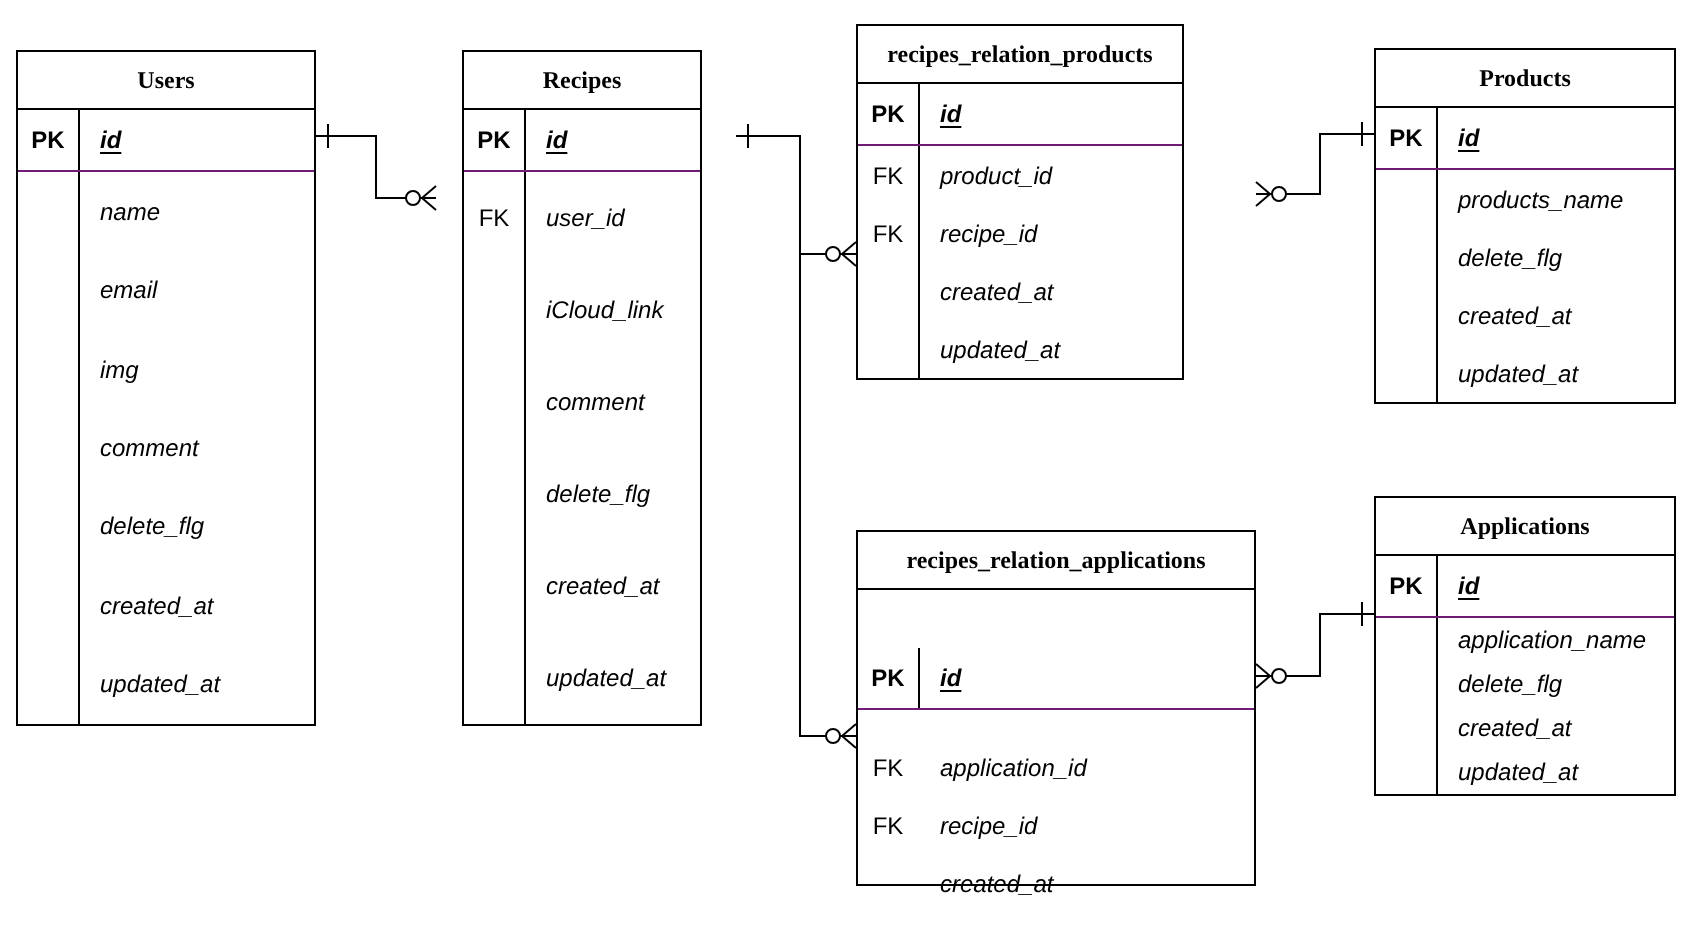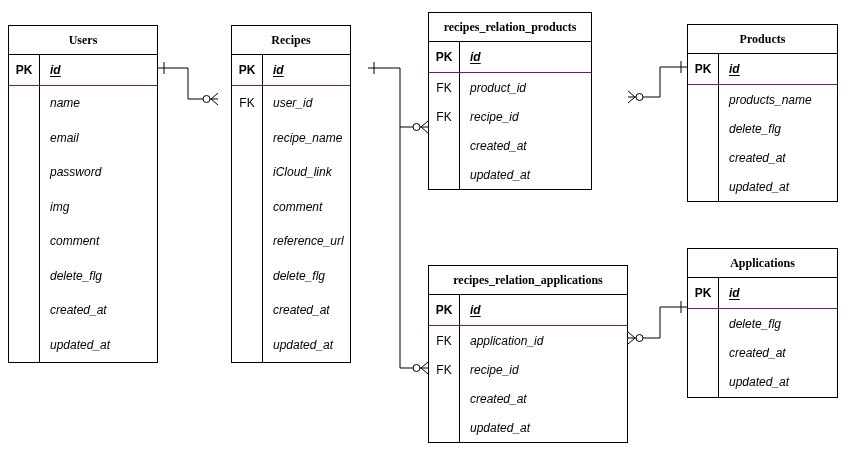--- a/index.html
+++ b/index.html
@@ -45,24 +45,20 @@
       <div class="er-row">
         <div class="key-cell"></div>
         <div class="name-cell">name</div>
       </div>
       <div class="er-row">
         <div class="key-cell"></div>
         <div class="name-cell">email</div>
       </div>
       <div class="er-row">
         <div class="key-cell"></div>
-        <div class="name-cell">password</div>
-      </div>
-      <div class="er-row">
-        <div class="key-cell"></div>
         <div class="name-cell">img</div>
       </div>
       <div class="er-row">
         <div class="key-cell"></div>
         <div class="name-cell">comment</div>
       </div>
       <div class="er-row">
         <div class="key-cell"></div>
         <div class="name-cell">delete_flg</div>
       </div>
@@ -80,33 +76,25 @@
       <div class="er-row pk" style="flex: 0 0 30px;">
         <div class="key-cell">PK</div>
         <div class="name-cell">id</div>
       </div>
       <div class="er-row">
         <div class="key-cell">FK</div>
         <div class="name-cell">user_id</div>
       </div>
       <div class="er-row">
         <div class="key-cell"></div>
-        <div class="name-cell">recipe_name</div>
-      </div>
-      <div class="er-row">
-        <div class="key-cell"></div>
         <div class="name-cell">iCloud_link</div>
       </div>
       <div class="er-row">
         <div class="key-cell"></div>
         <div class="name-cell">comment</div>
-      </div>
-      <div class="er-row">
-        <div class="key-cell"></div>
-        <div class="name-cell">reference_url</div>
       </div>
       <div class="er-row">
         <div class="key-cell"></div>
         <div class="name-cell">delete_flg</div>
       </div>
       <div class="er-row">
         <div class="key-cell"></div>
         <div class="name-cell">created_at</div>
       </div>
       <div class="er-row">
@@ -153,21 +141,21 @@
       </div>
       <div class="er-row">
         <div class="key-cell"></div>
         <div class="name-cell">created_at</div>
       </div>
       <div class="er-row">
         <div class="key-cell"></div>
         <div class="name-cell">updated_at</div>
       </div>
     </div>
-    <div class="er-table" style="left: 428px; top: 265px; width: 200px; height: 178px;">
+    <div class="er-table" style="left: 428px; top: 265px; width: 200px; height: 178px; gap: 29px;">
       <div class="er-title" style="height: 28px;">recipes_relation_applications</div>
       <div class="er-row pk" style="flex: 0 0 30px;">
         <div class="key-cell">PK</div>
         <div class="name-cell">id</div>
       </div>
       <div class="er-row">
         <div class="key-cell">FK</div>
         <div class="name-cell">application_id</div>
       </div>
       <div class="er-row">
@@ -181,20 +169,24 @@
       <div class="er-row">
         <div class="key-cell"></div>
         <div class="name-cell">updated_at</div>
       </div>
     </div>
     <div class="er-table" style="left: 687px; top: 248px; width: 151px; height: 150px;">
       <div class="er-title" style="height: 28px;">Applications</div>
       <div class="er-row pk" style="flex: 0 0 30px;">
         <div class="key-cell">PK</div>
         <div class="name-cell">id</div>
+      </div>
+      <div class="er-row">
+        <div class="key-cell"></div>
+        <div class="name-cell">application_name</div>
       </div>
       <div class="er-row">
         <div class="key-cell"></div>
         <div class="name-cell">delete_flg</div>
       </div>
       <div class="er-row">
         <div class="key-cell"></div>
         <div class="name-cell">created_at</div>
       </div>
       <div class="er-row">

